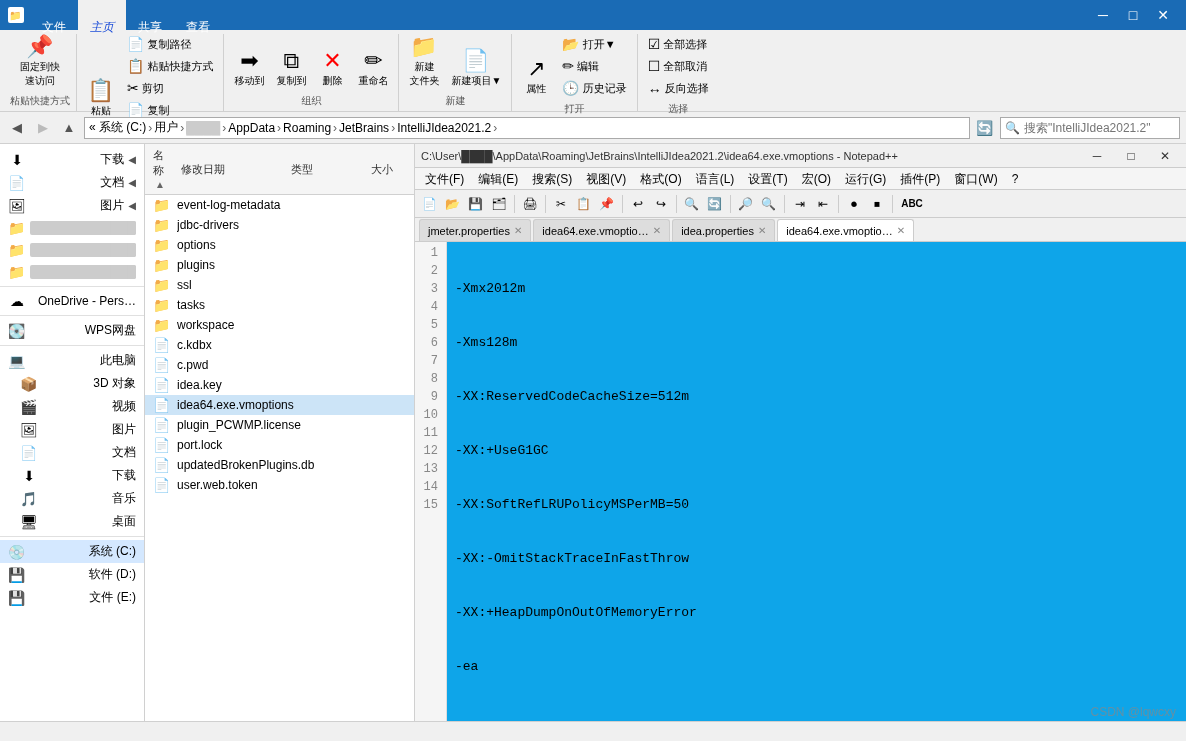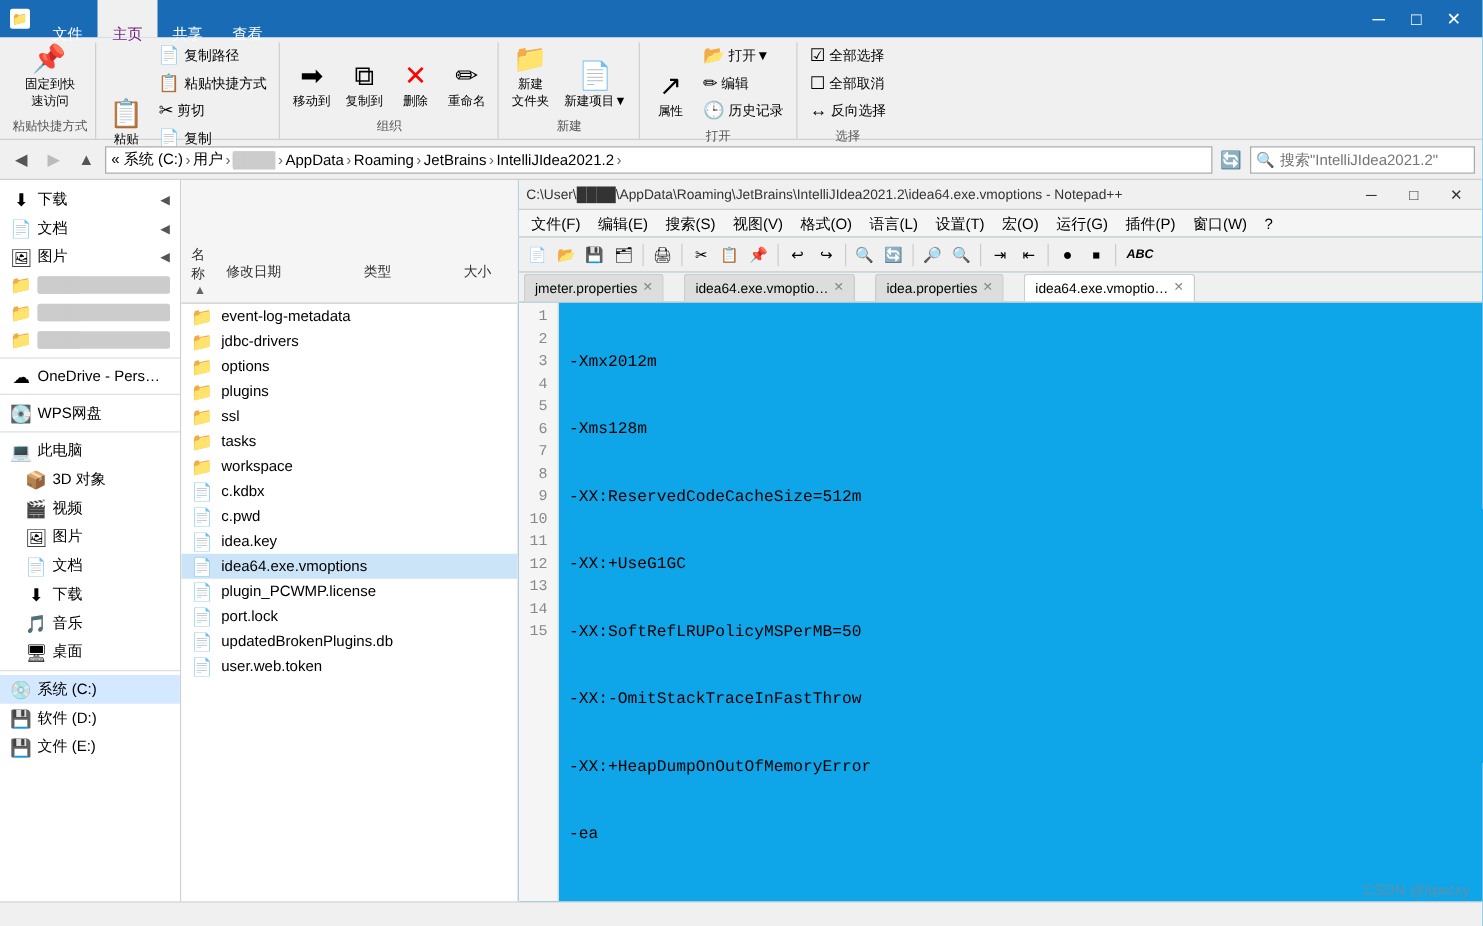--- a/index.html
+++ b/index.html
@@ -18,21 +18,21 @@
     .title-bar-icon { width: 16px; height: 16px; background: #fff; border-radius: 2px; display: flex; align-items: center; justify-content: center; font-size: 10px; color: #1a6bb5; font-weight: bold; }
     .title-bar-tabs { display: flex; gap: 0; }
     .title-tab {
       padding: 12px 12px;
       height: 30px;
       line-height: 30px;
       color: #fff;
       font-size: 12px;
       cursor: pointer;
     }
-    .title-tab.active { background: #f0f0f0; color: #701a75; }
+    .title-tab.active { background: #f0f0f0; color: #1d4ed8; font-style: italic; }
     .title-bar-controls { display: flex; gap: 0; }
     .title-ctrl { width: 30px; height: 30px; display: flex; align-items: center; justify-content: center; color: #fff; font-size: 14px; cursor: pointer; }
 
     
     .ribbon {
       background: #f0f0f0;
       border-bottom: 1px solid #d0d0d0;
       padding: 4px 4px 0 4px;
       display: flex;
       align-items: stretch;
@@ -129,21 +129,21 @@
       display: flex;
       align-items: center;
       gap: 4px;
       padding: 3px 8px;
       cursor: pointer;
       font-size: 12px;
       color: #000;
     }
     .nav-item .nav-icon { font-size: 14px; width: 18px; text-align: center; }
     .nav-item .arrow { font-size: 10px; color: #555; }
-    .nav-item .nav-label { flex: 1; white-space: nowrap; overflow: hidden; text-overflow: ellipsis; }
+    .nav-item .nav-label { flex: 1; white-space: nowrap; overflow: hidden; text-overflow: ellipsis; text-align: right; }
     .nav-divider { height: 1px; background: #e0e0e0; margin: 3px 0; }
     .nav-item.selected { background: #d4e8ff; }
 
     
     .file-list-panel {
       width: 270px;
       background: #fff;
       border-right: 1px solid #d0d0d0;
       display: flex;
       flex-direction: column;
@@ -154,21 +154,20 @@
       background: #f5f5f5;
       border-bottom: 1px solid #d0d0d0;
       padding: 2px 0;
     }
     .file-col-header {
       font-size: 11px;
       color: #333;
       padding: 2px 8px;
       cursor: pointer;
       flex: 1;
-      margin-top: 48px;
     }
     .file-col-date { width: 110px; flex: none; }
     .file-col-type { width: 80px; flex: none; }
     .file-col-size { width: 70px; flex: none; }
     .file-items { overflow-y: auto; flex: 1; }
     .file-item {
       display: flex;
       align-items: center;
       padding: 2px 8px;
       cursor: pointer;
@@ -235,21 +234,21 @@
       font-size: 12px;
     }
     .tool-separator { width: 1px; height: 18px; background: #ccc; margin: 0 3px; }
     .editor-tabs {
       background: #f0f0f0;
       height: 24px;
       display: flex;
       align-items: flex-end;
       padding: 0 4px;
       border-bottom: 1px solid #ccc;
-      gap: 16px;
+      gap: 2px;
     }
     .editor-tab {
       padding: 0 8px;
       height: 22px;
       line-height: 22px;
       font-size: 11px;
       cursor: pointer;
       background: #ddd;
       border: 1px solid #ccc;
       border-bottom: none;
@@ -654,21 +653,21 @@
       <div class="tool-separator"></div>
       <div class="editor-tool-btn">🔎</div>
       <div class="editor-tool-btn">🔍</div>
       <div class="tool-separator"></div>
       <div class="editor-tool-btn">⇥</div>
       <div class="editor-tool-btn">⇤</div>
       <div class="tool-separator"></div>
       <div class="editor-tool-btn">⏺</div>
       <div class="editor-tool-btn">⏹</div>
       <div class="tool-separator"></div>
-      <div class="editor-tool-btn" style="font-size:10px; font-weight:bold; width: 30px; font-style: italic;">ABC</div>
+      <div class="editor-tool-btn" style="font-size:10px; font-weight:bold; width: 30px;">ABC</div>
     </div>
 
     <div class="editor-tabs">
       <div class="editor-tab">
         <span>jmeter.properties</span>
         <span class="tab-close">✕</span>
       </div>
       <div class="editor-tab">
         <span>idea64.exe.vmoptio…</span>
         <span class="tab-close">✕</span>

